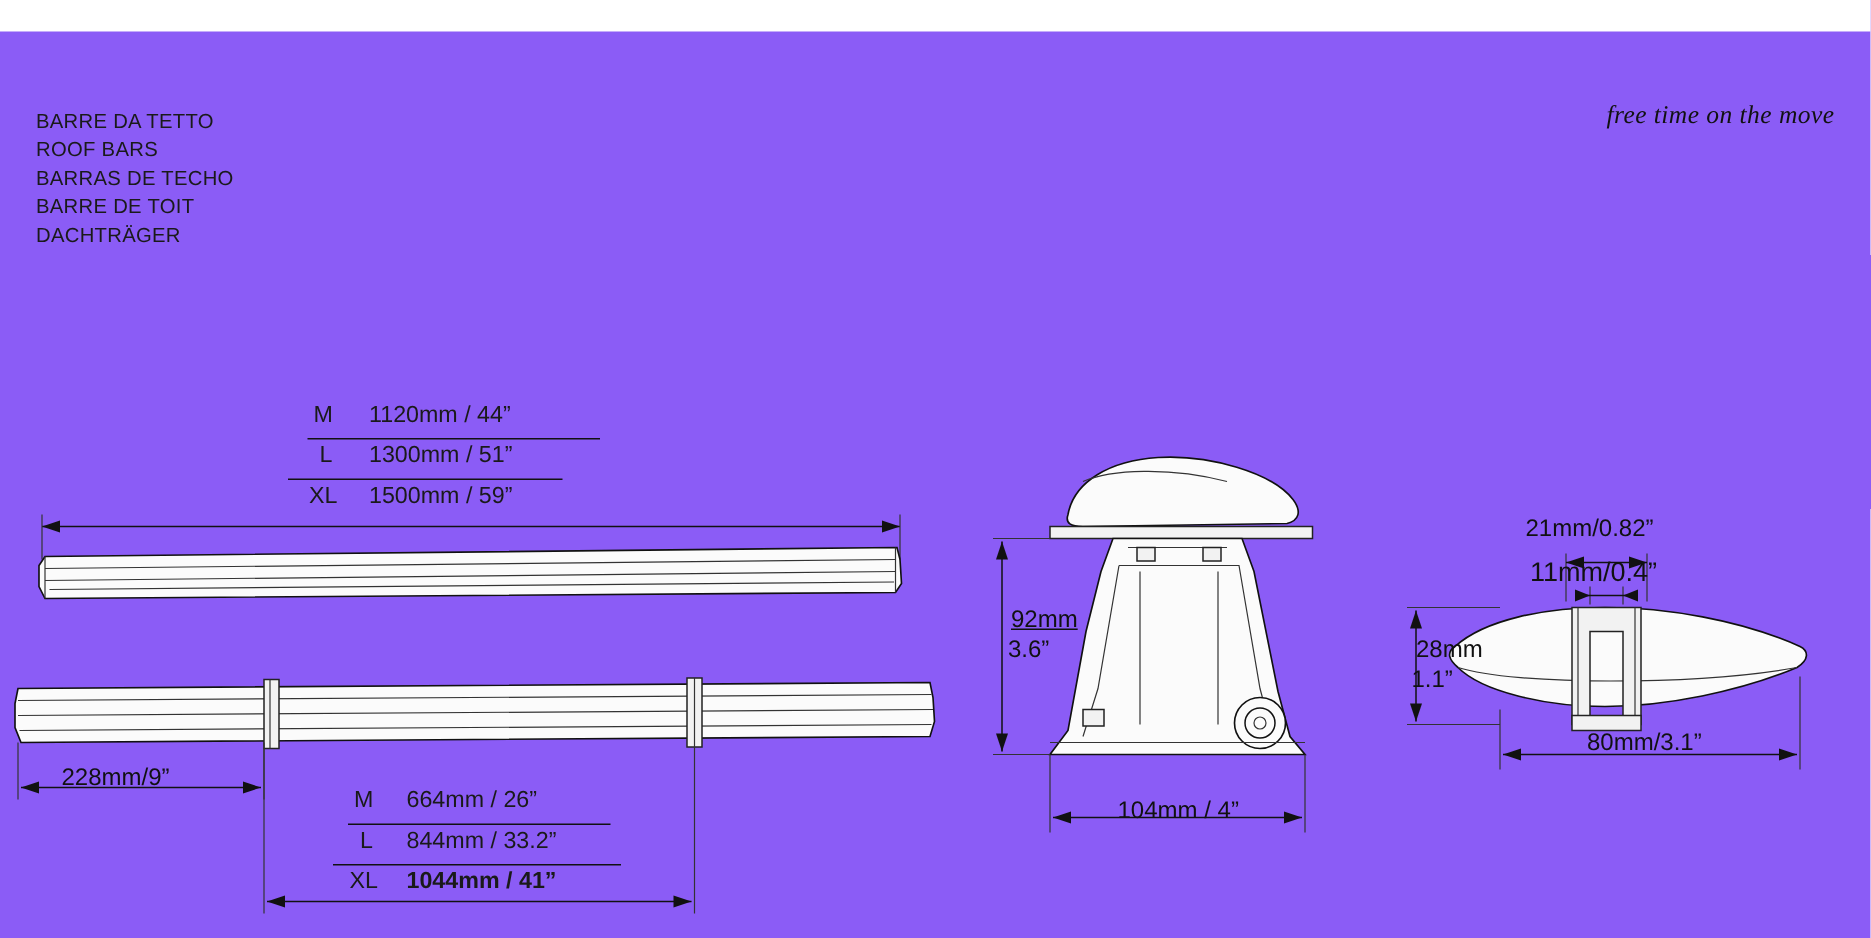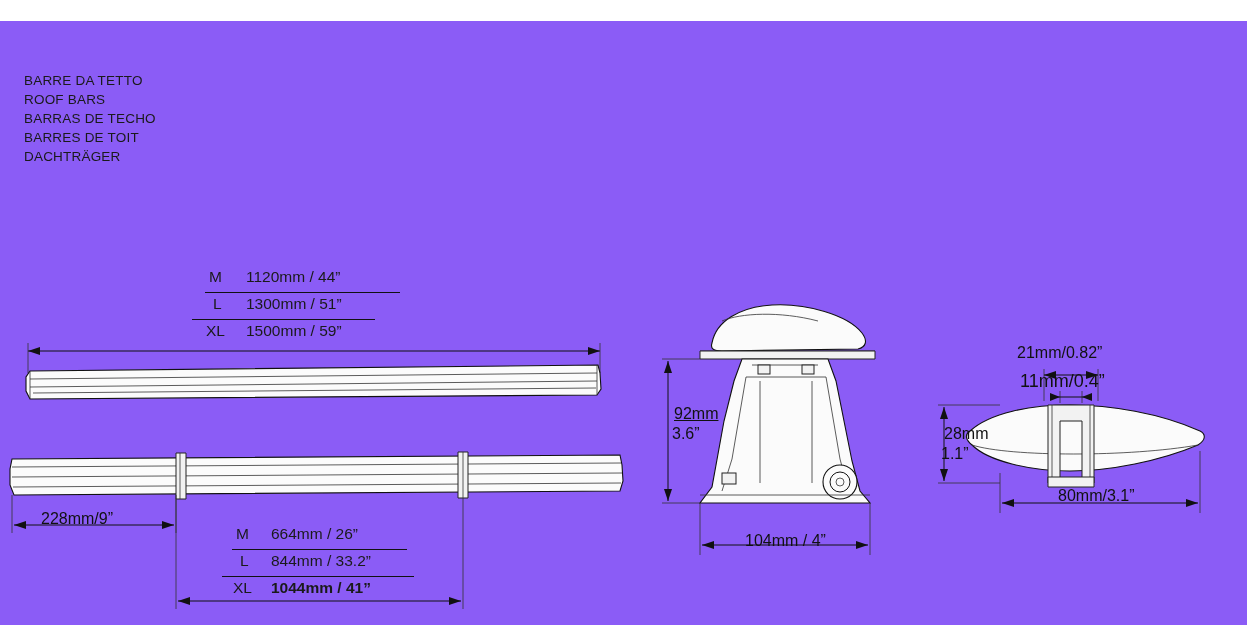--- a/index.html
+++ b/index.html
@@ -82,25 +82,26 @@
 </style>
 </head>
 <body>
 
 <div id="page">
 
   <div id="titles">
     <div>BARRE DA TETTO</div>
     <div>ROOF BARS</div>
     <div>BARRAS DE TECHO</div>
-    <div>BARRES DE TOIT</div>
+    <div>BARRE DE TOIT</div>
     <div>DACHTRÄGER</div>
   </div>
 
   <div id="logo-block">
+    <div id="logo-tag">free time on the move</div>
   </div>
 
   <svg width="1247" height="625">
 
     <g>
 
       <line class="ln" x1="28" y1="330" x2="600" y2="330"></line>
       <polygon points="28,330 40,326 40,334" fill="#111"></polygon>
       <polygon points="600,330 588,326 588,334" fill="#111"></polygon>
       <line class="ln-thin" x1="28" y1="322" x2="28" y2="352"></line>

